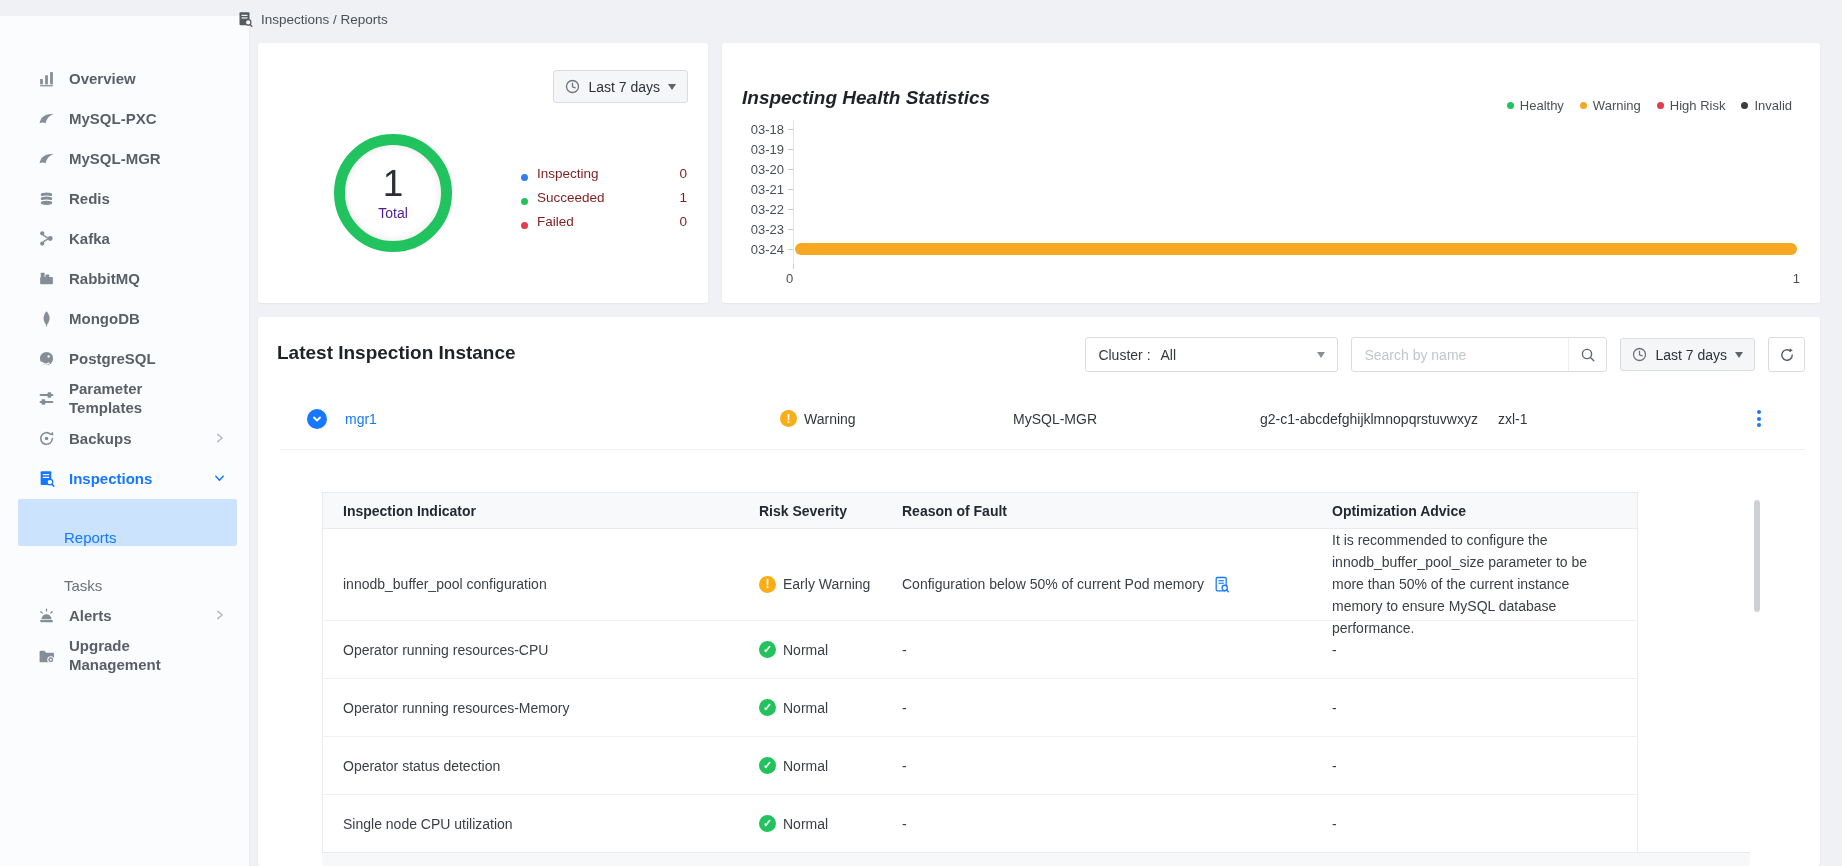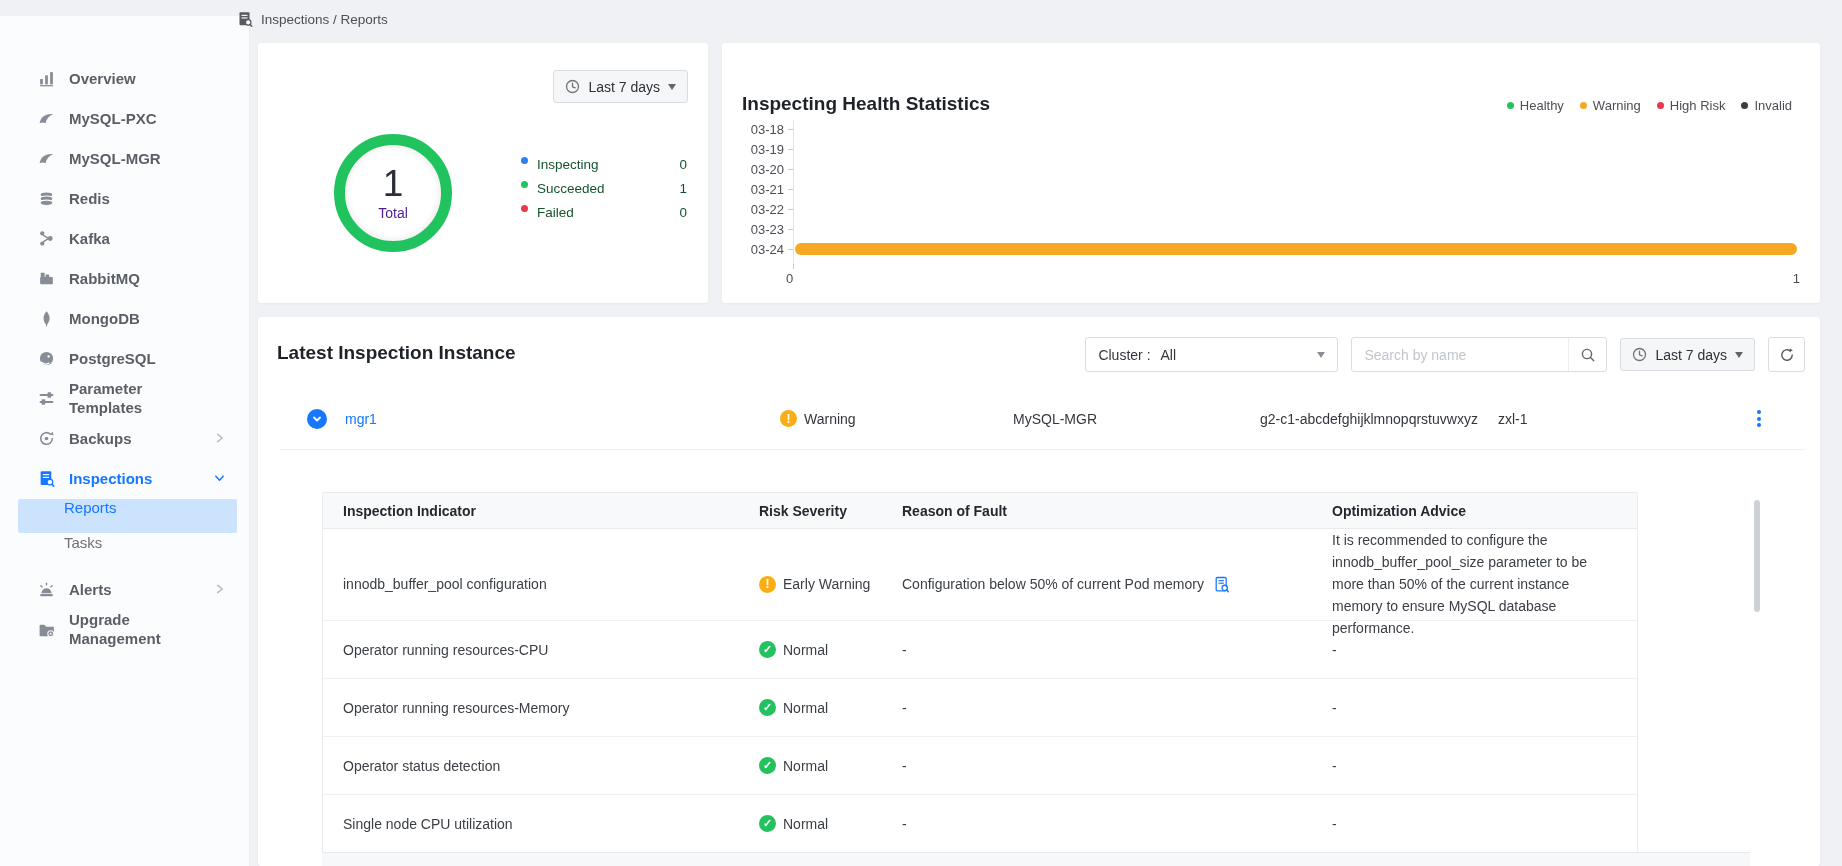--- a/index.html
+++ b/index.html
@@ -10,21 +10,21 @@
   
   #sidebar { position:absolute; left:0; top:16px; width:250px; height:866px;
              background:#fbfcfe; border-right:1px solid #ecedf1; padding-top:42px; }
   .side-item { position:relative; display:flex; align-items:center; min-height:40px;
                padding:0 44px 0 38px; gap:14px; font-size:15px; font-weight:600;
                color:#5a5f66; cursor:pointer; }
   .side-item .s-icon { width:17px; height:17px; flex:none; }
   .side-item .lbl { line-height:19px; max-width:146px; }
   .side-item.active { color:#1677ff; }
   .chev { position:absolute; right:24px; top:50%; transform:translateY(-50%); }
-  .sub-item { height:34px; display:flex; align-items:flex-start; margin:1px 12px 1px 18px;
+  .sub-item { height:47px; display:flex; align-items:flex-end; margin:1px 12px 1px 18px;
               padding-left:46px; border-radius:2px; font-size:15px; color:#6d7178; cursor:pointer; }
   .sub-item.selected { background:#cbe3fc; color:#1677ff; }
 
   
   #breadcrumb { position:absolute; left:237px; top:11px; display:flex; align-items:center;
                 gap:8px; font-size:13.5px; color:#4b4f55;text-align:right; }
 
   
   .card { position:absolute; background:#fff; border-radius:3px;
           box-shadow:0 1px 2px rgba(31,35,41,.05); }
@@ -45,26 +45,26 @@
                 font-size:14px; color:#2d3138; cursor:pointer; }
   #task-period { position:absolute; right:20px; top:27px; }
   .caret { width:0; height:0; border-left:4.5px solid transparent; border-right:4.5px solid transparent;
            border-top:6px solid #5f646b; }
   #donut { position:absolute; left:76px; top:91px; width:118px; height:118px; border-radius:50%;
            border:11px solid #21c35f; background:#fff; box-shadow:inset 0 0 8px rgba(0,0,0,.10);
            display:flex; flex-direction:column; align-items:center; justify-content:center; }
   #donut .total-num { font-size:37px; line-height:38px; color:#2b2f36; }
   #donut .total-lbl { font-size:14px; color:#4c1d95; margin-top:2px; }
   #task-legend { position:absolute; left:263px; top:114px; width:166px; }
-  .tl-row { display:flex; align-items:flex-start; height:24px; font-size:13.5px; color:#14532d; }
+  .tl-row { display:flex; align-items:flex-end; height:24px; font-size:13.5px; color:#7f1d1d; }
   .dot { width:7px; height:7px; border-radius:50%; flex:none; margin-right:9px; }
   .tl-val { margin-left:auto; }
 
   
-  #health-title { position:absolute; left:20px; top:50px; }
+  #health-title { position:absolute; left:20px; top:44px;font-style:italic; }
   #health-legend { position:absolute; right:28px; top:55px; display:flex; gap:16px;
                    font-size:13px; color:#4b4f55; }
   .hl-item { display:flex; align-items:center; }
   .hl-item .dot { margin-right:6px; }
   .y-axis { position:absolute; left:71px; top:77px; width:1px; height:144px; background:#e2e4e8; }
   .ylab { position:absolute; width:50px; text-align:right; font-size:13px; color:#4a4e55;
           transform:translateY(-50%); left:12px; }
   .ytick { position:absolute; width:5px; height:1px; background:#c9ccd1; left:66px; }
   .bar-track { position:absolute; left:73px; right:23px; top:200px; height:12px; }
   .hbar { height:12px; border-radius:6px; background:#f7a823; }

